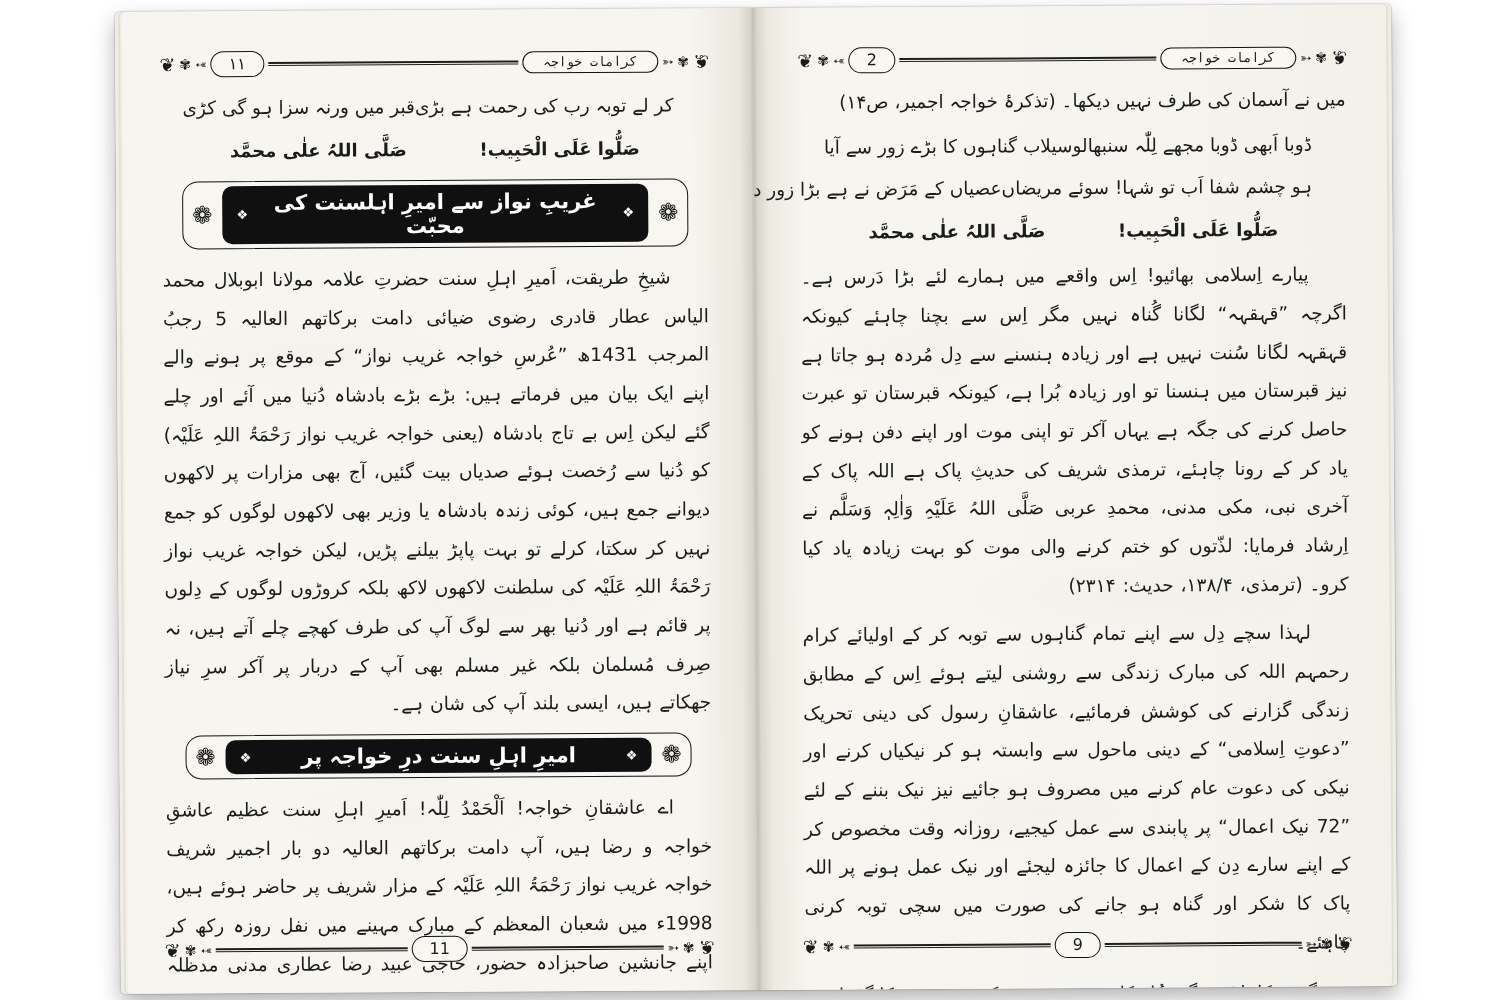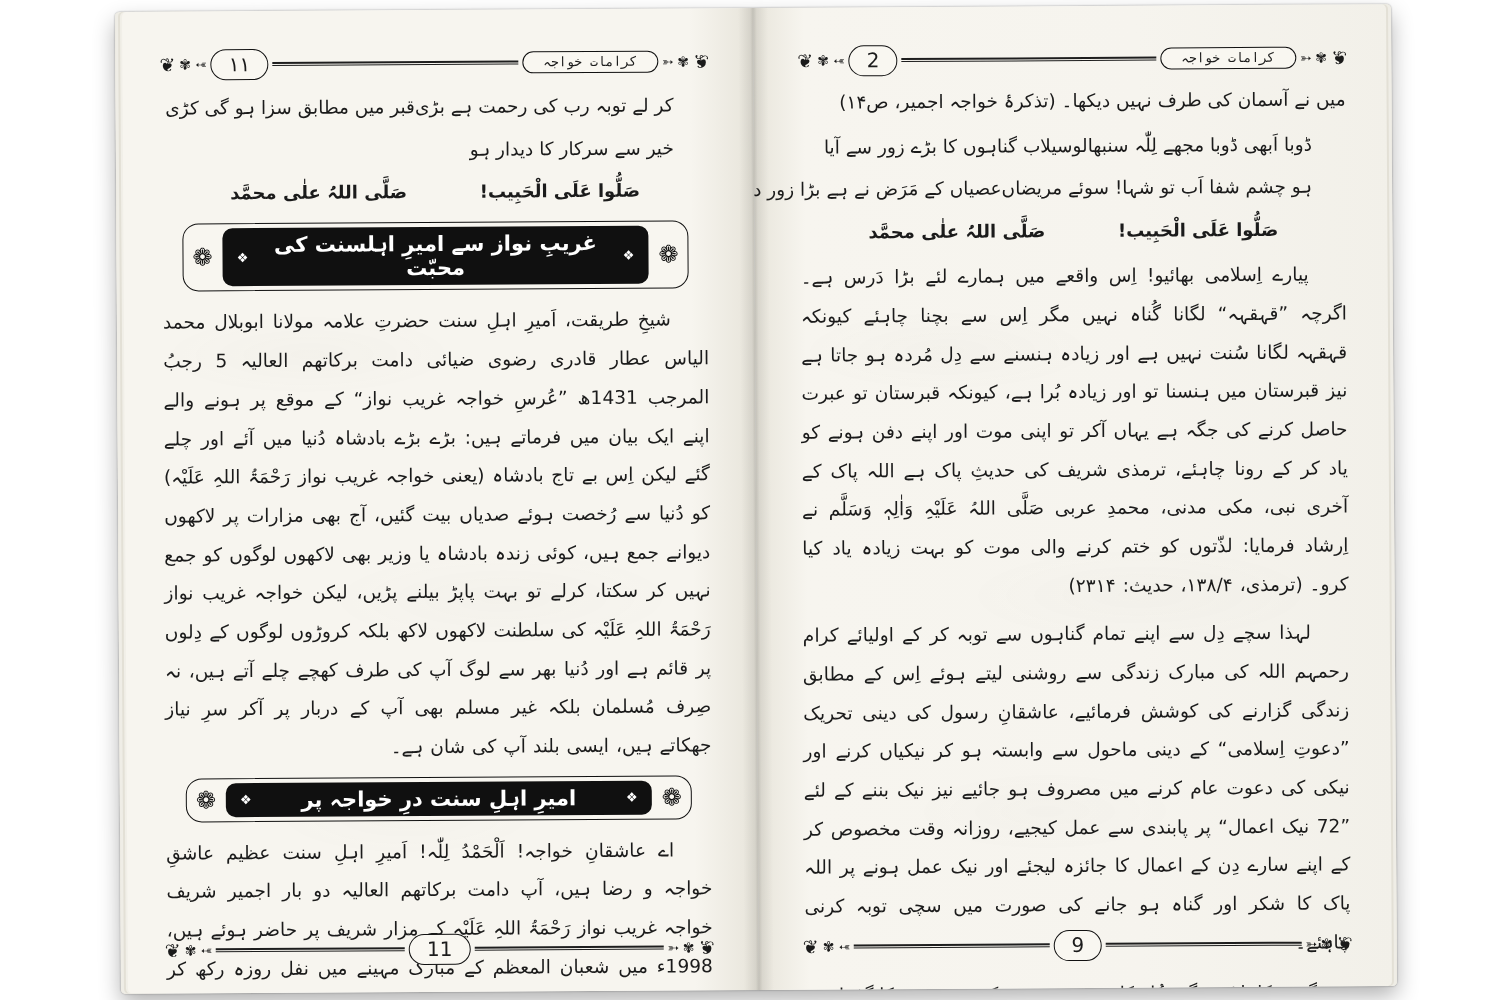--- a/index.html
+++ b/index.html
@@ -19,21 +19,21 @@
     transform:translateX(-50%);pointer-events:none;z-index:5;
     background:linear-gradient(to right,rgba(0,0,0,0) 0%,rgba(0,0,0,0.08) 40%,rgba(0,0,0,0.16) 50%,rgba(0,0,0,0.07) 62%,rgba(0,0,0,0) 100%);}
   .inner{position:absolute;inset:0;padding:36px 44px 60px 44px;box-sizing:border-box;direction:rtl;}
 
   
   .rulebar{display:flex;align-items:center;gap:4px;direction:ltr;height:34px;margin-bottom:6px;}
   .orn{font-size:19px;line-height:1;color:#1a1a1a;white-space:nowrap;}
   .orn.small{font-size:14px;}
   .flip{display:inline-block;transform:scaleX(-1);}
   .dline{flex:1;height:4px;border-top:2px solid #1e1e1e;border-bottom:1px solid #1e1e1e;box-sizing:border-box;}
-  .pill{border:1.7px solid #111;border-radius:18px;padding:2px 17px;font-size:20px;
+  .pill{border:1.7px solid #111;border-radius:18px;padding:2px 17px;font-size:16px;
         background:#f9f7f1;white-space:nowrap;line-height:1.25;}
   .cartouche{border:1.5px solid #111;border-radius:16px;padding:2px 20px;font-size:13px;
         background:#f9f7f1;white-space:nowrap;direction:rtl;font-family:Liberation Mono, monospace;}
   .footerbar{position:absolute;left:44px;right:44px;bottom:20px;}
 
   
   .poem{margin:4px 10px 6px 10px;}
   .pline{display:flex;justify-content:space-between;direction:rtl;line-height:2.3;
          font-size:18.5px;padding:0 26px;}
   .pline .hemi{white-space:nowrap;}
@@ -76,24 +76,23 @@
         <span class="dline"></span>
         <span class="cartouche">کرامات خواجہ</span>
         <span class="orn small">➳</span>
         <span class="orn small flip">✾</span>
         <span class="orn flip">❦</span>
       </div>
 
       <div class="poem">
         <div class="pline">
           <span class="hemi">کر لے توبہ رب کی رحمت ہے بڑی</span>
-          <span class="hemi">قبر میں مطابق سزا ہو گی کڑی</span>
+          <span class="hemi">قبر میں ورنہ سزا ہو گی کڑی</span>
         </div>
         <div class="pline">
-          <span class="hemi">خیر سے سرکار کا دیدار ہو</span>
         </div>
         <div class="pline salawat">
           <span class="hemi">صَلُّوا عَلَی الْحَبِیب!</span>
           <span class="hemi">صَلَّی اللہُ علٰی محمَّد</span>
         </div>
       </div>
 
       <div class="banner">
         <span class="bfloral">❁</span>
         <span class="bannerbar">

